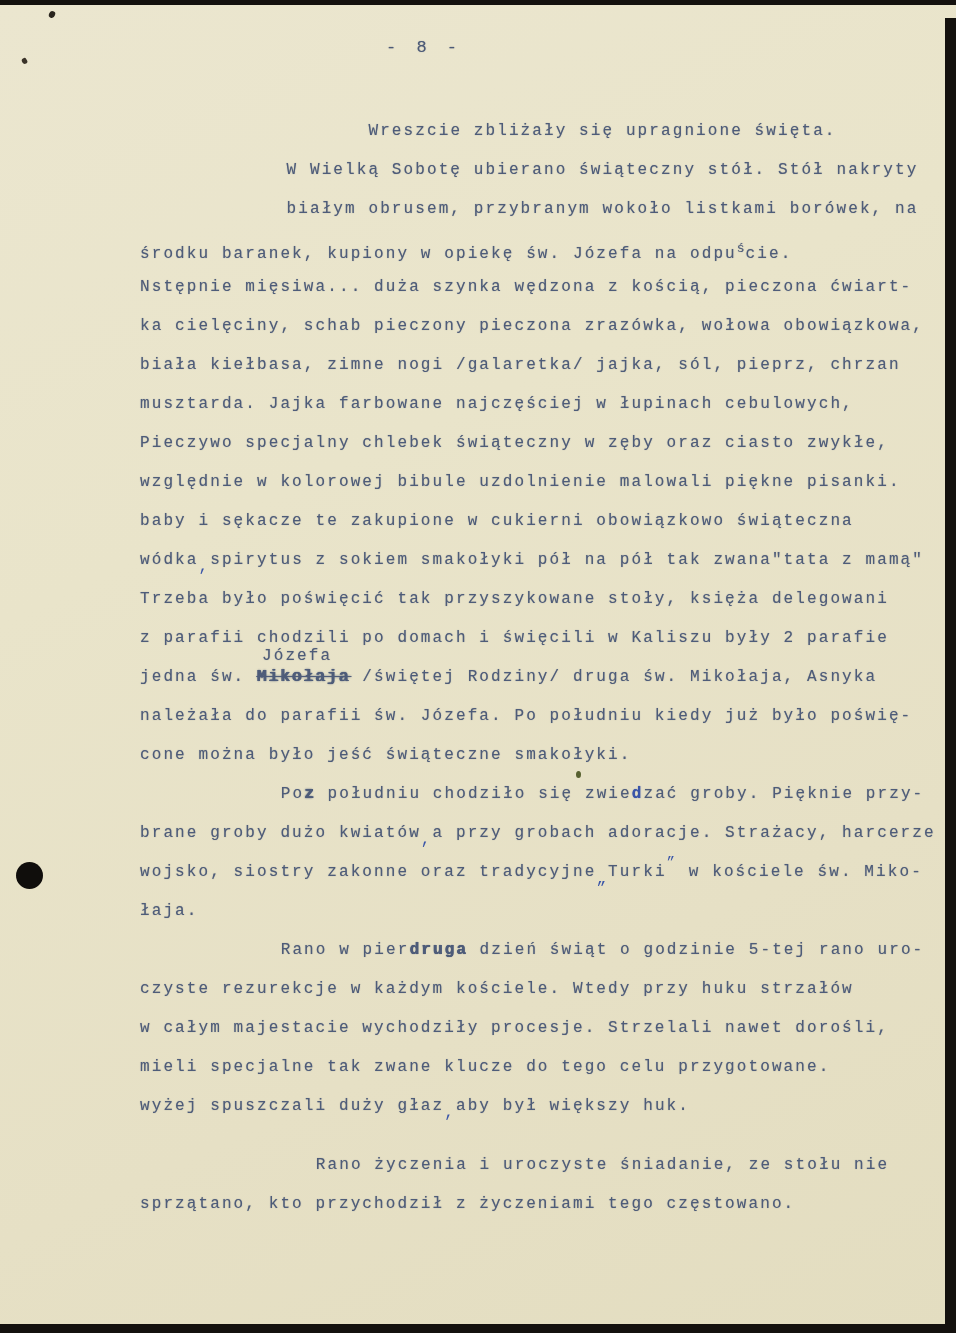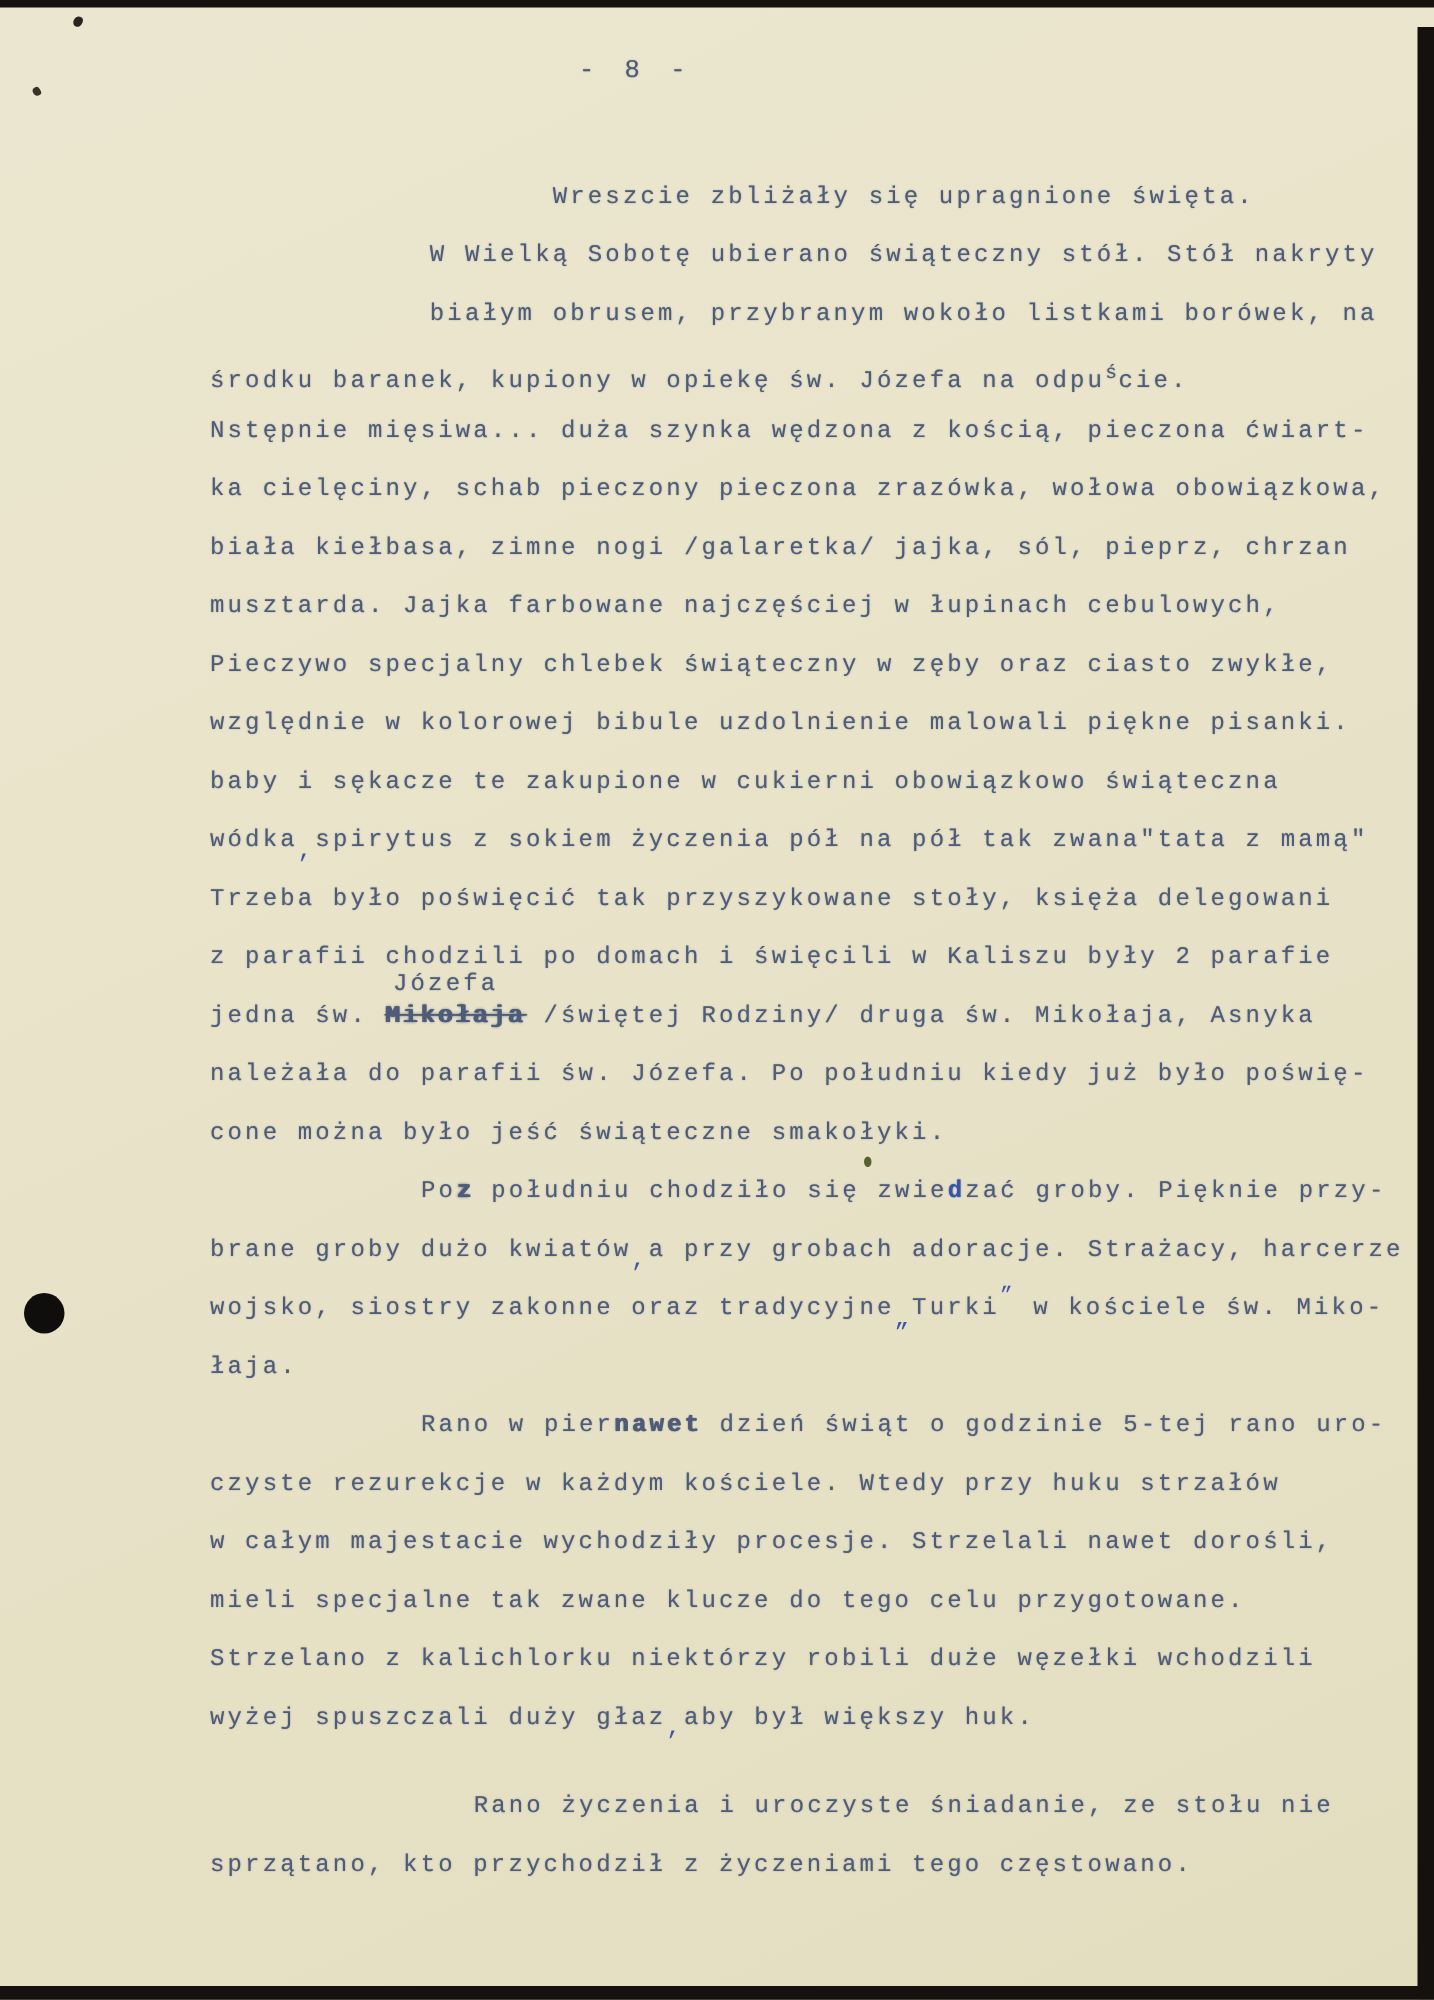--- a/index.html
+++ b/index.html
@@ -75,33 +75,32 @@
       <div class="line indent"><span>W Wielką Sobotę ubierano świąteczny stół. Stół nakryty</span></div>
       <div class="line indent"><span>białym obrusem, przybranym wokoło listkami borówek, na</span></div>
       <div class="line"><span>środku baranek, kupiony w opiekę św. Józefa na odpu</span><span class="sup">ś</span><span>cie.</span></div>
       <div class="line"><span>Nstępnie mięsiwa... duża szynka wędzona z kością, pieczona ćwiart-</span></div>
       <div class="line"><span>ka cielęciny, schab pieczony pieczona zrazówka, wołowa obowiązkowa,</span></div>
       <div class="line"><span>biała kiełbasa, zimne nogi /galaretka/ jajka, sól, pieprz, chrzan</span></div>
       <div class="line"><span>musztarda. Jajka farbowane najczęściej w łupinach cebulowych,</span></div>
       <div class="line"><span>Pieczywo specjalny chlebek świąteczny w zęby oraz ciasto zwykłe,</span></div>
       <div class="line"><span>względnie w kolorowej bibule uzdolnienie malowali piękne pisanki.</span></div>
       <div class="line"><span>baby i sękacze te zakupione w cukierni obowiązkowo świąteczna</span></div>
-      <div class="line"><span>wódka</span><span class="hand">,</span><span>spirytus z sokiem życzenia pół na pół tak zwana"tata z mamą"</span></div>
+      <div class="line"><span>wódka</span><span class="hand">,</span><span>spirytus z sokiem smakołyki pół na pół tak zwana"tata z mamą"</span></div>
       <div class="line"><span>Trzeba było poświęcić tak przyszykowane stoły, księża delegowani</span></div>
       <div class="line"><span>z parafii chodzili po domach i święcili w Kaliszu były 2 parafie</span></div>
       <div class="line interline"><span>Józefa</span></div>
       <div class="line"><span>jedna św. </span><span class="strike">Mikołaja</span><span> /świętej Rodziny/ druga św. Mikołaja, Asnyka</span></div>
       <div class="line"><span>należała do parafii św. Józefa. Po południu kiedy już było poświę-</span></div>
       <div class="line"><span>cone można było jeść świąteczne smakołyki.</span></div>
       <div class="line indent"><span>Po</span><span class="over">z</span><span> południu chodziło się zwie</span><span class="blue-over">d</span><span>zać groby. Pięknie przy-</span></div>
       <div class="line"><span>brane groby dużo kwiatów</span><span class="hand">,</span><span>a przy grobach adoracje. Strażacy, harcerze</span></div>
       <div class="line"><span>wojsko, siostry zakonne oraz tradycyjne</span><span class="hand">„</span><span>Turki</span><span class="hand-sup">”</span><span> w kościele św. Miko-</span></div>
       <div class="line"><span>łaja.</span></div>
-      <div class="line indent"><span>Rano w pier</span><span class="b">nawet</span><span> dzień świąt o godzinie 5-tej rano uro-</span></div>
+      <div class="line indent"><span>Rano w pier</span><span class="b">druga</span><span> dzień świąt o godzinie 5-tej rano uro-</span></div>
       <div class="line"><span>czyste rezurekcje w każdym kościele. Wtedy przy huku strzałów</span></div>
       <div class="line"><span>w całym majestacie wychodziły procesje. Strzelali nawet dorośli,</span></div>
       <div class="line"><span>mieli specjalne tak zwane klucze do tego celu przygotowane.</span></div>
-      <div class="line"><span>Strzelano z kalichlorku niektórzy robili duże węzełki wchodzili</span></div>
       <div class="line"><span>wyżej spuszczali duży głaz</span><span class="hand">,</span><span>aby był większy huk.</span></div>
       <div class="line indent gap"><span>Rano życzenia i uroczyste śniadanie, ze stołu nie</span></div>
       <div class="line"><span>sprzątano, kto przychodził z życzeniami tego częstowano.</span></div>
     </div>
 </div>
 
 </body></html>

